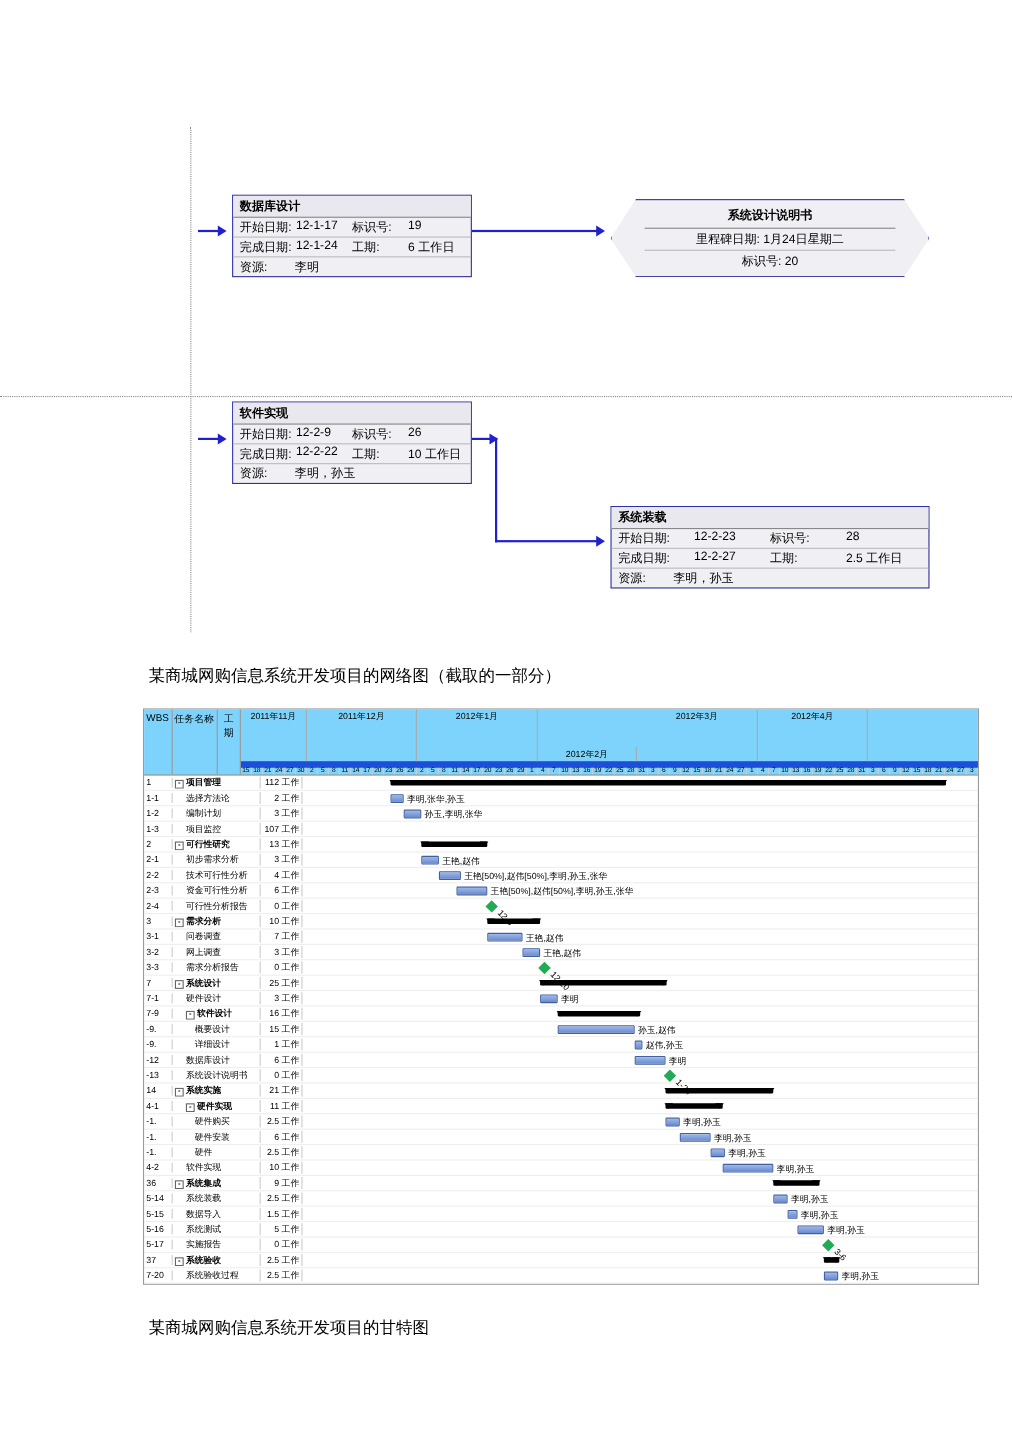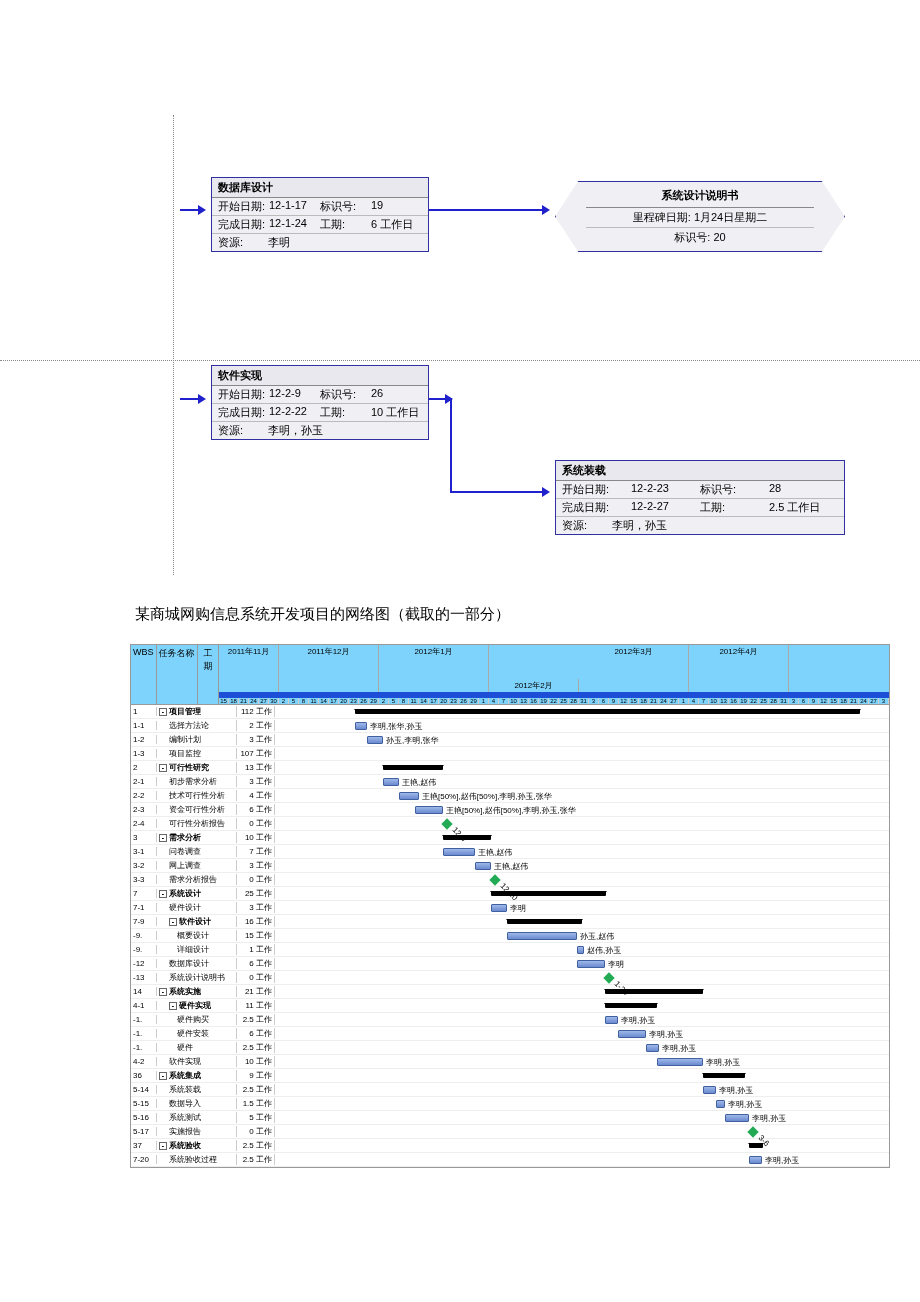--- a/index.html
+++ b/index.html
@@ -666,14 +666,15 @@
           <div class="gr-dur">2.5 工作</div>
           <div class="gr-timeline">
             <div class="bar" style="left: 474px; width: 13px;">
               <span class="bar-label">李明,孙玉</span>
             </div>
           </div>
         </div>
       </div>
   </div>
 
+  <div class="caption">某商城网购信息系统开发项目的甘特图</div>
 
 </div>
 
 </body></html>

